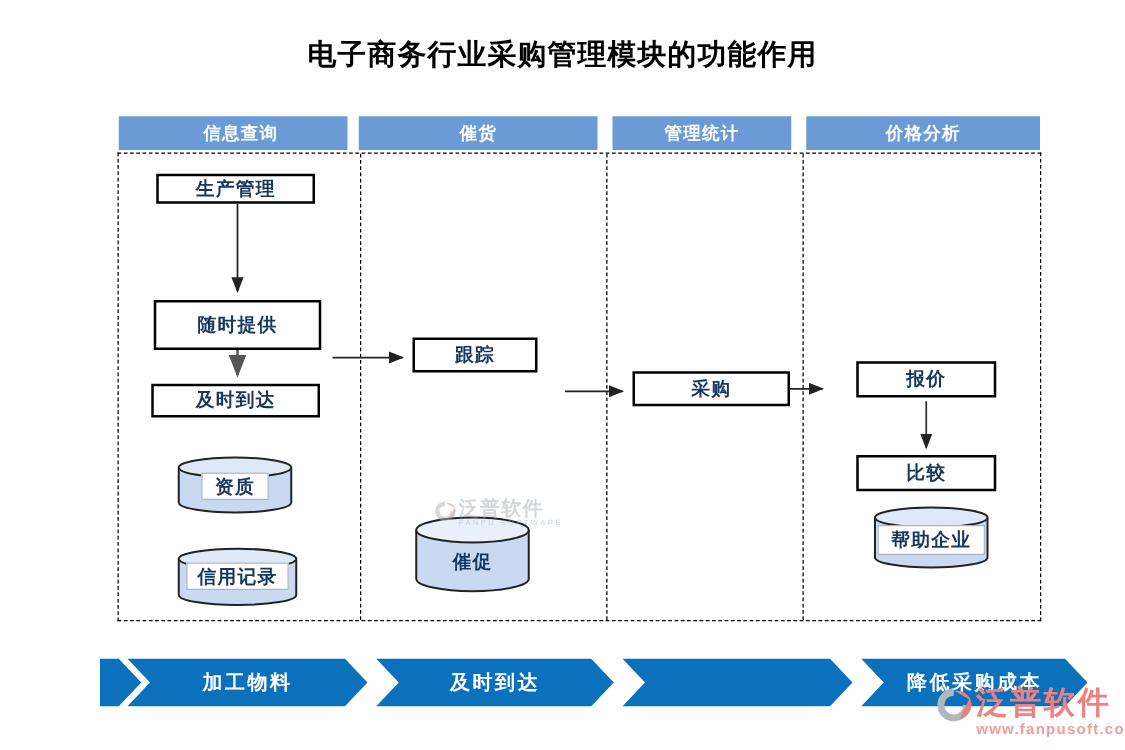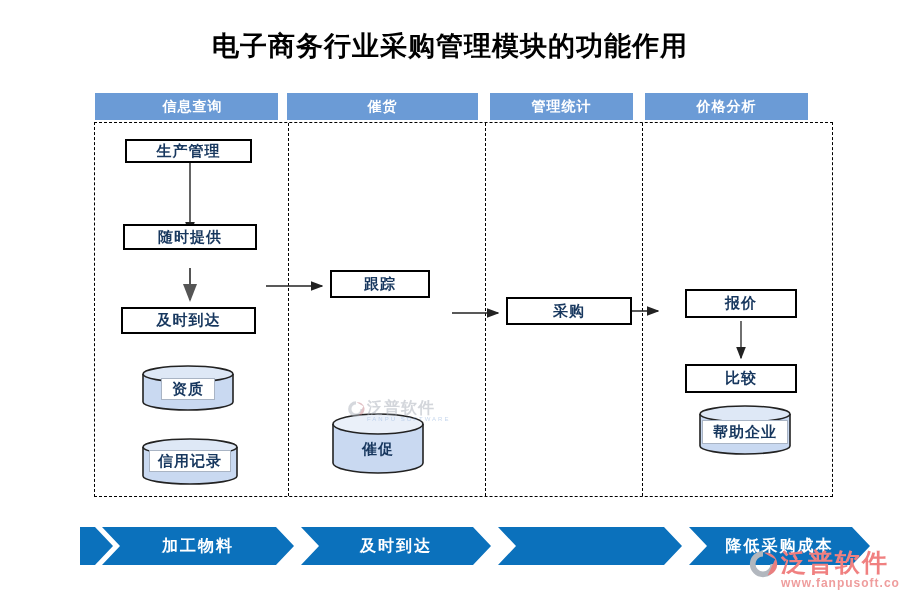--- a/index.html
+++ b/index.html
@@ -10,40 +10,40 @@
     --cylinder-top:#DEE8F6;
     --logo-pink:#F08080;
     --logo-pink-light:#EF9D9D;
   }
   *{margin:0;padding:0;box-sizing:border-box;}
   body{background:#fff;font-family:"Liberation Sans","DejaVu Sans",sans-serif;}
   #canvas{position:relative;width:900px;height:600px;background:#fff;overflow:hidden;}
 
   .title{position:absolute;top:28px;left:0;width:900px;text-align:center;
          font-family:"Liberation Serif","DejaVu Serif",serif;
-         font-weight:bold;font-size:27px;color:#000;letter-spacing:1px;}
+         font-weight:bold;font-size:23px;color:#000;letter-spacing:1px;}
 
   .lane-header{position:absolute;top:93px;height:27px;background:var(--header-blue);
          color:#fff;font-weight:bold;font-size:14px;display:flex;
          align-items:center;justify-content:center;letter-spacing:1px;}
   #lane-h1{left:95px;width:183px;padding-left:12px;}
   #lane-h2{left:287px;width:191px;}
   #lane-h3{left:490px;width:143px;}
-  #lane-h4{left:645px;width:163px;}
+  #lane-h4{left:645px;width:187px;}
 
   .stage{position:absolute;left:94px;top:122px;width:739px;height:375px;
          border:1px dashed #000;}
   .v-dash{position:absolute;top:0;height:100%;width:0;border-left:1px dashed #000;}
   #vd1{left:193px;} #vd2{left:390px;} #vd3{left:547px;}
 
   .node{position:absolute;background:#fff;border:2px solid #000;
         color:var(--node-text);font-weight:bold;font-size:15px;
         display:flex;align-items:center;justify-content:center;letter-spacing:1px;}
   #n-supplier-archive{left:125px;top:139px;width:127px;height:24px;}
-  #n-provide-anytime {left:123px;top:224px;width:134px;height:26px;}
+  #n-provide-anytime {left:123px;top:240px;width:134px;height:40px;}
   #n-supplier-info   {left:121px;top:307px;width:135px;height:27px;}
   #n-track           {left:330px;top:270px;width:100px;height:28px;}
   #n-purchase        {left:506px;top:297px;width:126px;height:28px;}
   #n-quote           {left:685px;top:289px;width:112px;height:29px;}
   #n-compare         {left:685px;top:364px;width:112px;height:29px;}
 
   .cyl-label{position:absolute;color:var(--node-text);font-weight:bold;font-size:15px;
         display:flex;align-items:center;justify-content:center;letter-spacing:1px;}
   .cyl-label.boxed{background:#fff;border:1px solid #A9B4C4;}
   #cl-qualification {left:161px;top:378px;width:54px;height:22px;}

